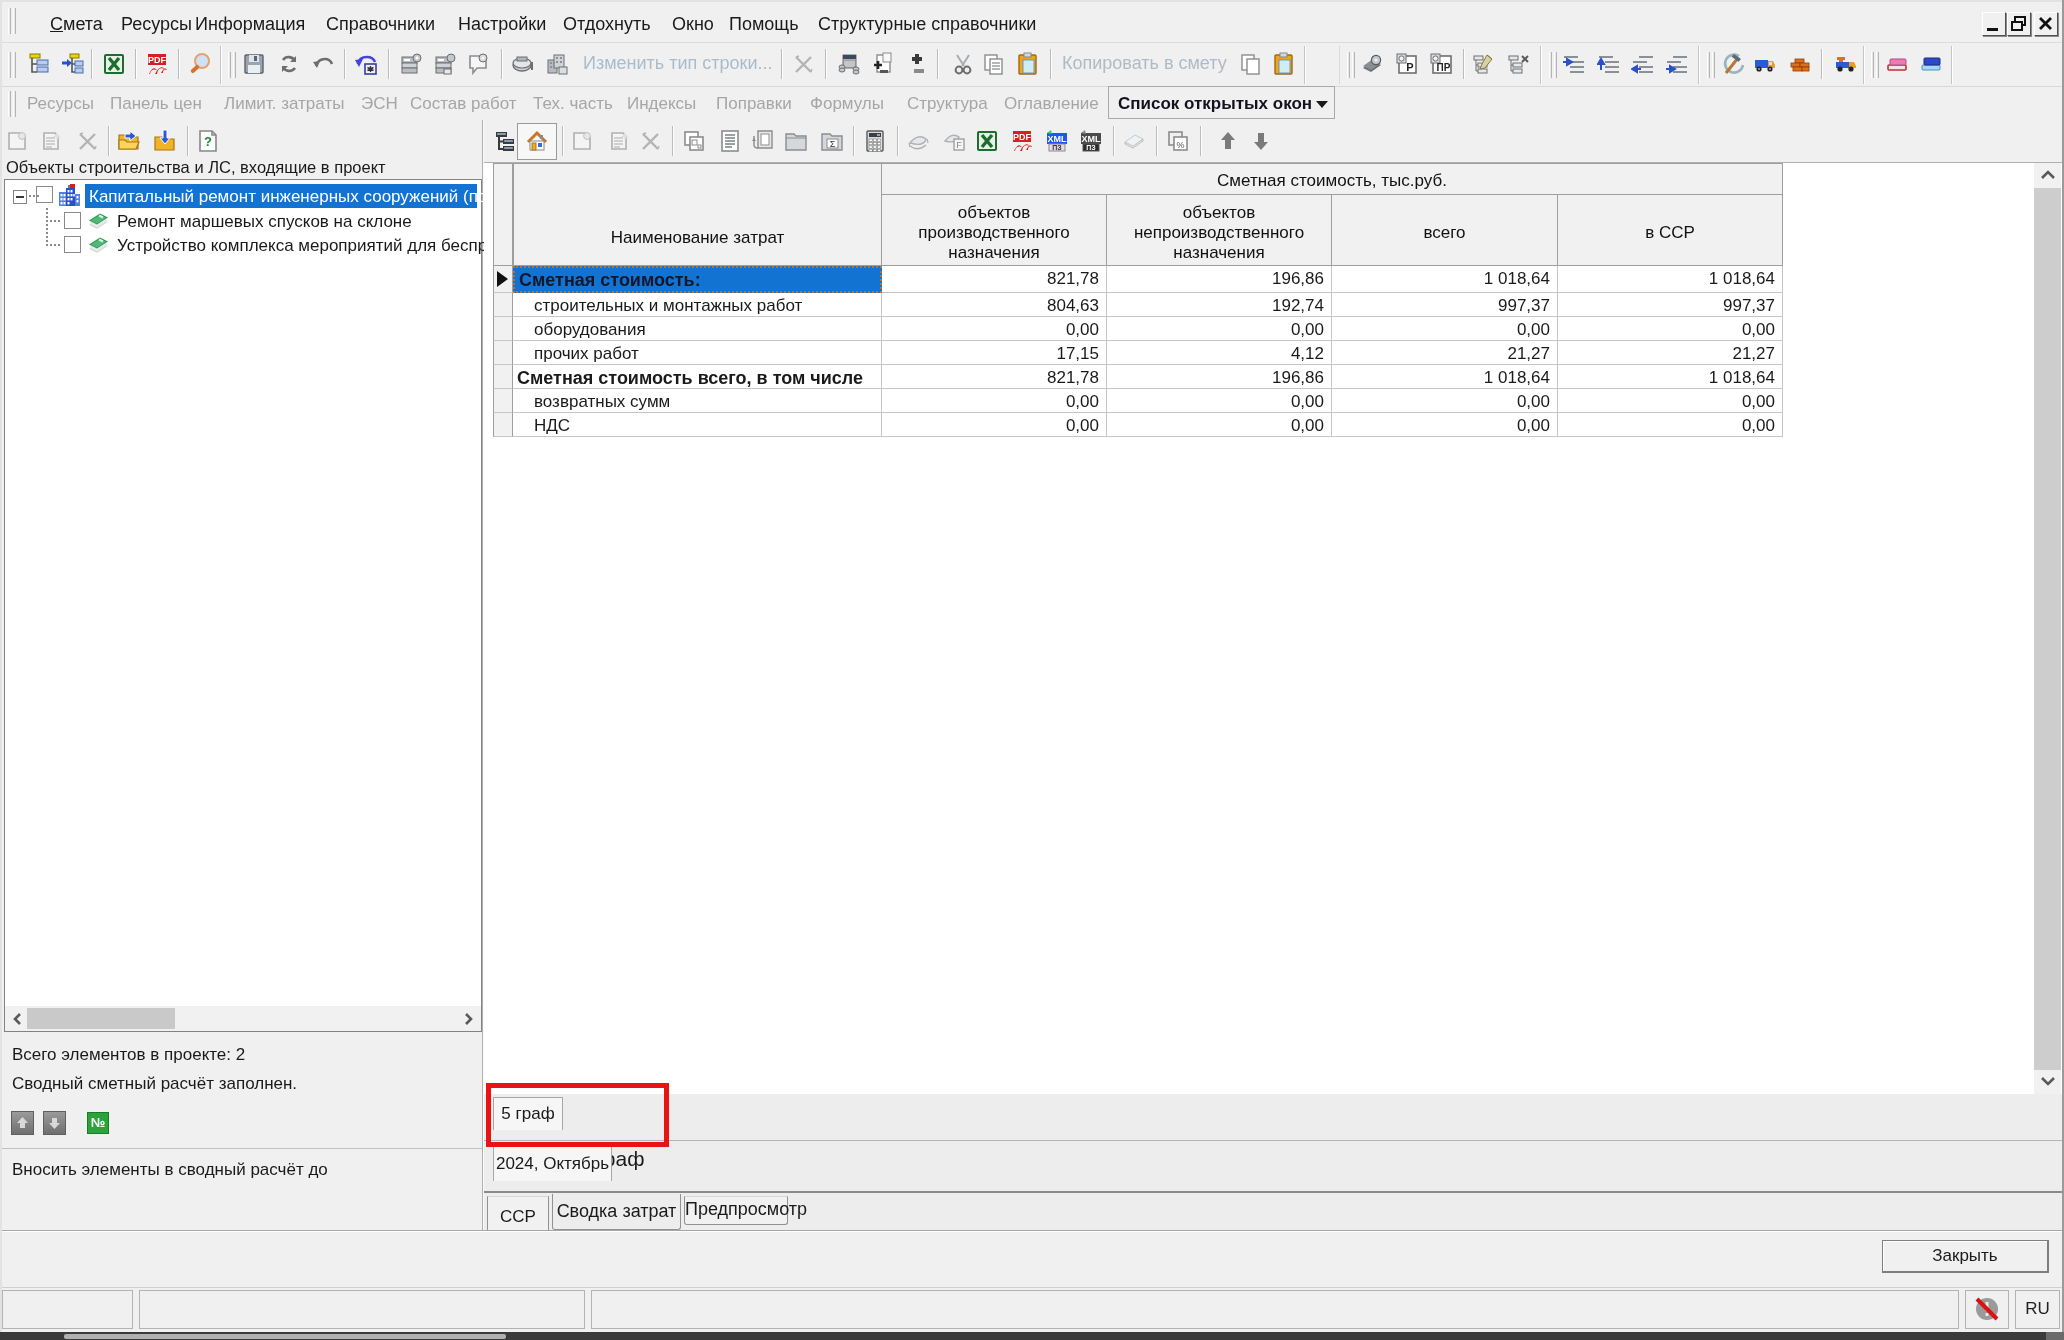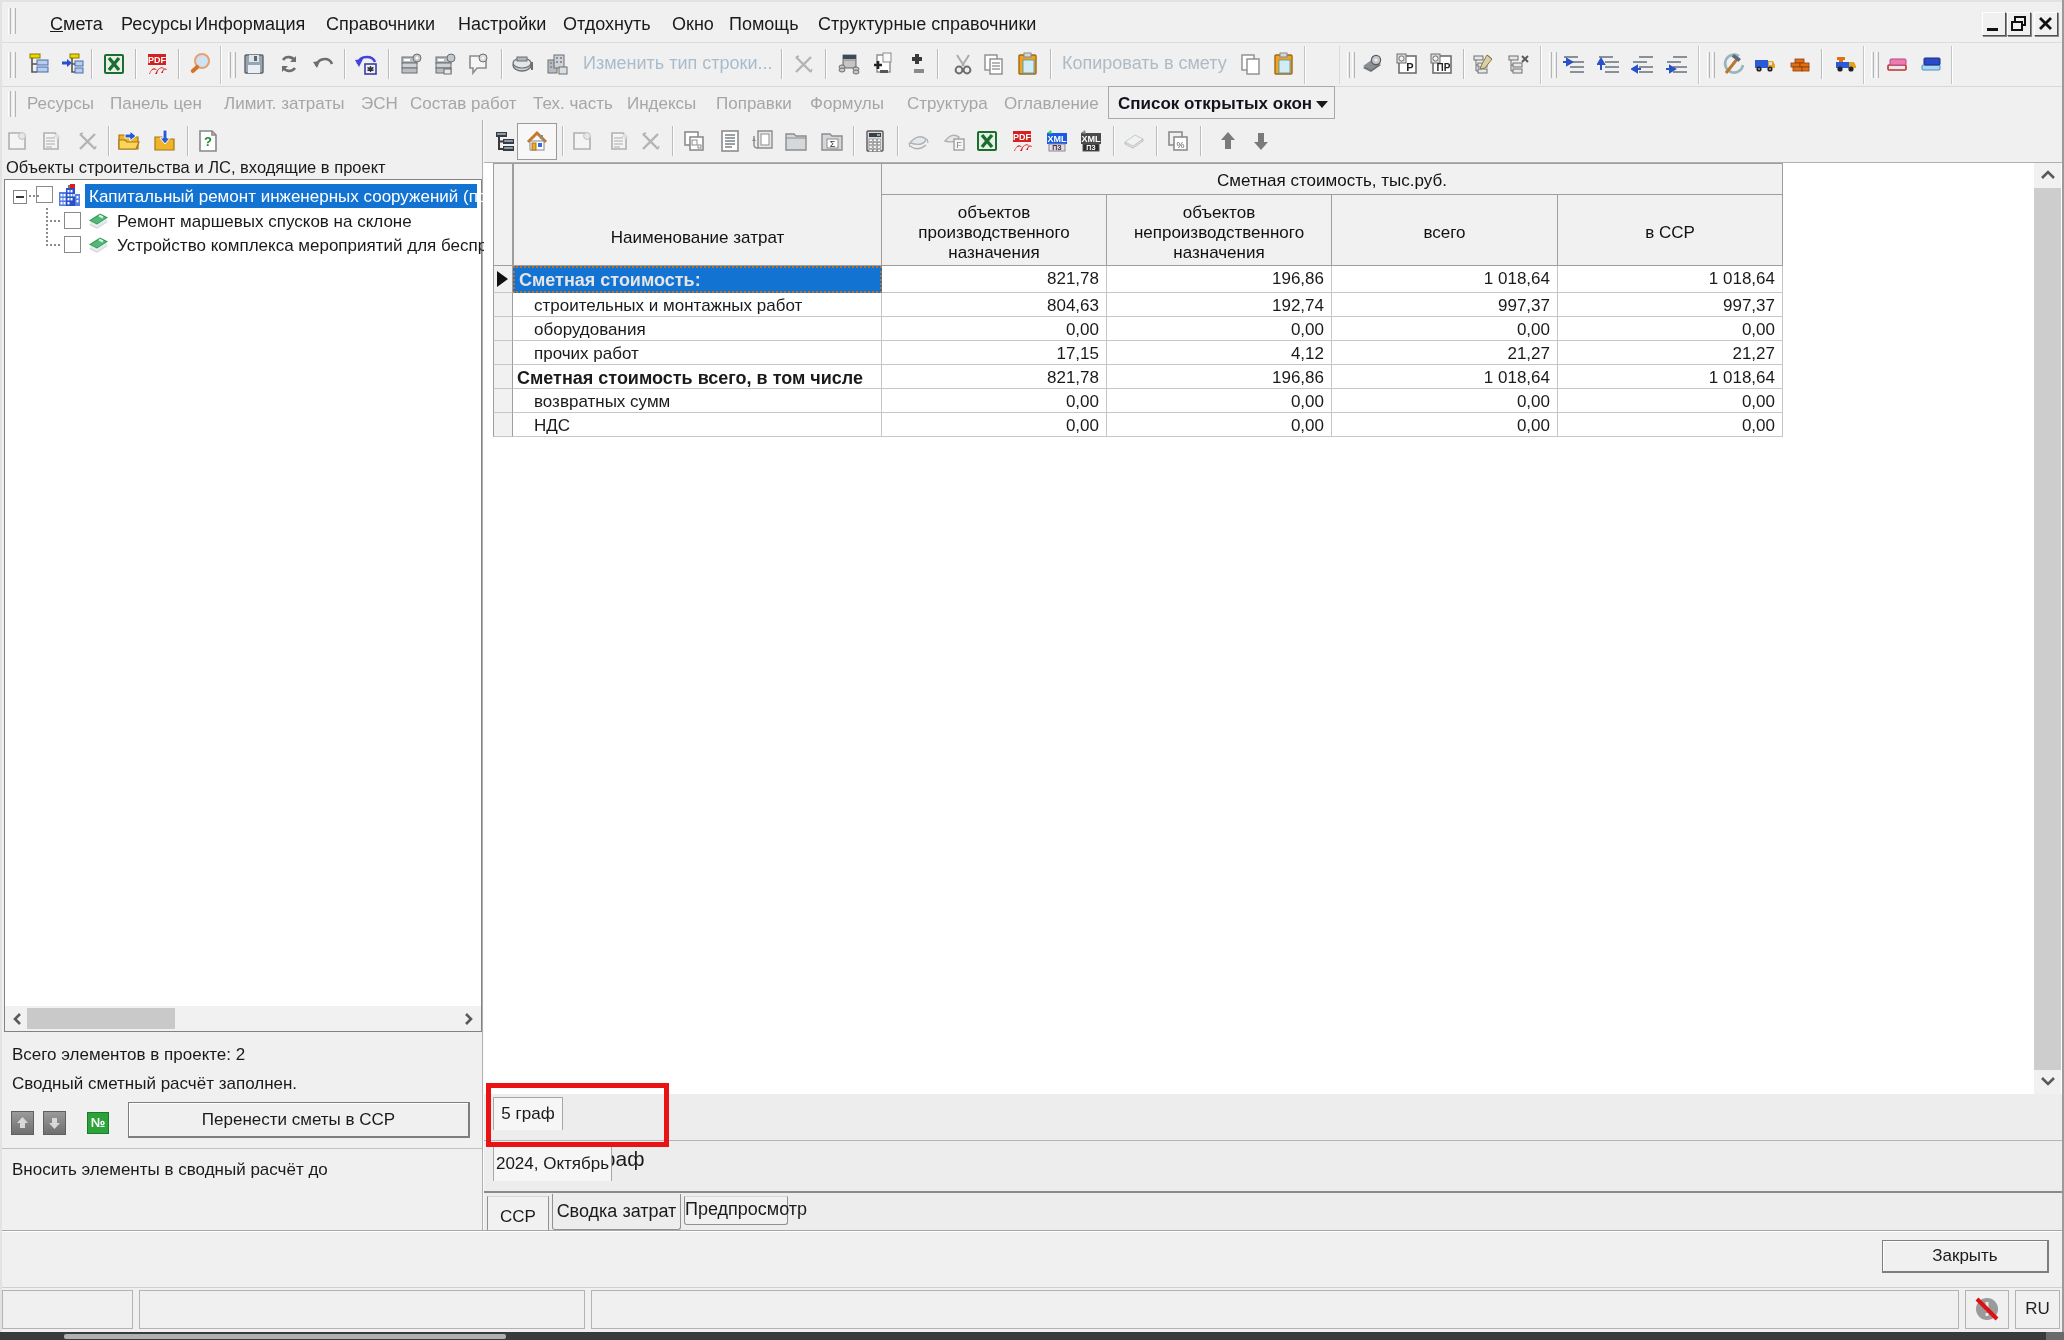--- a/index.html
+++ b/index.html
@@ -587,23 +587,20 @@
 <div class="abs" style="left:12px;top:1045px;font-size:17px">Всего элементов в проекте: 2</div>
 <div class="abs" style="left:12px;top:1074px;font-size:17px">Сводный сметный расчёт заполнен.</div>
 
 <div class="abs" style="left:11px;top:1111px;width:23px;height:24px;background:linear-gradient(#9a9a9a,#6f6f6f);border:1px solid #5f5f5f"><svg width="21" height="22" viewBox="0 0 21 22">
         <path d="M10.5 5 L16 11 L13 11 L13 16 L8 16 L8 11 L5 11 Z" fill="#d8d8d8"></path>
       </svg></div>
 <div class="abs" style="left:43px;top:1111px;width:23px;height:24px;background:linear-gradient(#9a9a9a,#6f6f6f);border:1px solid #5f5f5f"><svg width="21" height="22" viewBox="0 0 21 22">
         <path d="M10.5 17 L16 11 L13 11 L13 6 L8 6 L8 11 L5 11 Z" fill="#d8d8d8"></path>
       </svg></div>
 <div class="abs" style="left:87px;top:1112px;width:22px;height:22px;background:#2ba23a;border:1px solid #1d7a28;color:#fff;font-size:13px;font-weight:bold;text-align:center;line-height:20px">№</div>
-<div class="abs" style="left:128px;top:1102px;width:342px;height:36px;background:#f0f0f0;border:1px solid #7e7e7e;border-right-width:2px;border-bottom-width:2px;box-shadow:inset 1px 1px 0 #fff">
-  <div style="text-align:center;font-size:17px;padding-top:7px">Перенести сметы в ССР</div>
-</div>
 <div class="abs" style="left:0;top:1148px;width:482px;height:1px;background:#c2c2c2"></div>
 <div class="abs" style="left:12px;top:1160px;font-size:17px">Вносить элементы в сводный расчёт до</div>
 
 <div class="abs" style="left:484px;top:162px;width:1578px;height:1px;background:#b0b0b0"></div>
 <div class="abs" style="left:484px;top:163px;width:1578px;height:931px;background:#fff"></div>
 
 <div class="abs" style="left:2034px;top:163px;width:27px;height:931px;background:#f1f1f1">
   <svg class="i" style="left:6px;top:6px" width="16" height="14" viewBox="0 0 16 14">
         <path d="M2 9 L8 3 L14 9" stroke="#5a5a5a" stroke-width="2.6" fill="none"></path>
       </svg>
@@ -627,21 +624,21 @@
         <div style="padding-top:8px">объектов<br>непроизводственного<br>назначения</div>
       </div>
 <div class="hdr" style="left:1332px;top:195px;width:226px;height:71px;line-height:20px">
         <div style="padding-top:28px">всего</div>
       </div>
 <div class="hdr" style="left:1558px;top:195px;width:225px;height:71px;line-height:20px">
         <div style="padding-top:28px">в ССР</div>
       </div>
 <div class="sel" style="left:493px;top:266px;width:20px;height:27px;border-left:1px solid #9e9e9e"></div>
 <div class="abs" style="left:497px;top:271px;width:0;height:0;border-top:8px solid transparent;border-bottom:8px solid transparent;border-left:11px solid #111"></div>
-<div class="cell" style="left:513px;top:266px;width:369px;height:27px;background:#1273d2;border:2px dotted #c07020;color:#e5e5e5;font-weight:bold;font-size:18px;padding-left:4px;padding-top:2px">Сметная стоимость:</div>
+<div class="cell" style="left:513px;top:266px;width:369px;height:27px;background:#1273d2;border:2px dotted #c07020;color:#0f172a;font-weight:bold;font-size:18px;padding-left:4px;padding-top:2px">Сметная стоимость:</div>
 <div class="cell num" style="left:882px;top:266px;width:225px;height:27px;background:#fff;border-right:1px solid #c6c6c6;border-bottom:1px solid #c6c6c6">821,78</div>
 <div class="cell num" style="left:1107px;top:266px;width:225px;height:27px;background:#fff;border-right:1px solid #c6c6c6;border-bottom:1px solid #c6c6c6">196,86</div>
 <div class="cell num" style="left:1332px;top:266px;width:226px;height:27px;background:#fff;border-right:1px solid #c6c6c6;border-bottom:1px solid #c6c6c6">1 018,64</div>
 <div class="cell num" style="left:1558px;top:266px;width:225px;height:27px;background:#fff;border-right:1px solid #c6c6c6;border-bottom:1px solid #c6c6c6">1 018,64</div>
 <div class="sel" style="left:493px;top:293px;width:20px;height:24px;border-left:1px solid #9e9e9e"></div>
 <div class="cell" style="left:513px;top:293px;width:369px;height:24px;background:#fff;border-right:1px solid #c6c6c6;border-bottom:1px solid #c6c6c6;font-weight:normal;font-size:17px;padding-left:21px;padding-top:3px">строительных и монтажных работ</div>
 <div class="cell num" style="left:882px;top:293px;width:225px;height:24px;background:#fff;border-right:1px solid #c6c6c6;border-bottom:1px solid #c6c6c6">804,63</div>
 <div class="cell num" style="left:1107px;top:293px;width:225px;height:24px;background:#fff;border-right:1px solid #c6c6c6;border-bottom:1px solid #c6c6c6">192,74</div>
 <div class="cell num" style="left:1332px;top:293px;width:226px;height:24px;background:#fff;border-right:1px solid #c6c6c6;border-bottom:1px solid #c6c6c6">997,37</div>
 <div class="cell num" style="left:1558px;top:293px;width:225px;height:24px;background:#fff;border-right:1px solid #c6c6c6;border-bottom:1px solid #c6c6c6">997,37</div>

